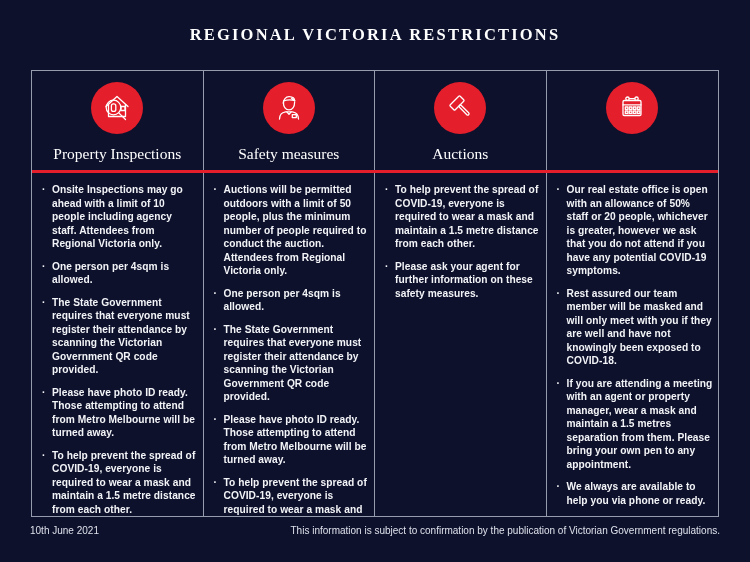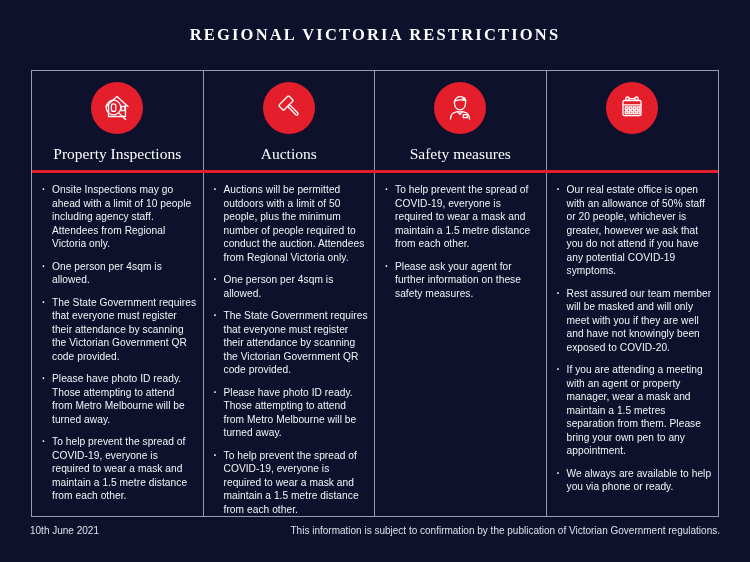--- a/index.html
+++ b/index.html
@@ -49,21 +49,21 @@
     font-family:"Liberation Serif","DejaVu Serif",serif;
     font-size:15.5px;font-weight:400;color:#ffffff;
     margin-top:11px;white-space:nowrap;
   }
   .redline{
     grid-column:1 / -1;
     background:var(--accent-red);
     height:3px;
   }
   .bcell{padding:10px 5px 0 10px;}
-  .blist{list-style:none;}
+  .blist{list-style:none;font-weight:bold;}
   .blist li{
     position:relative;
     padding-left:10px;
     font-size:10.2px;line-height:13.5px;
     letter-spacing:0.05px;
     margin-bottom:9px;
     color:var(--text-primary);
   }
   .blist li::before{
     content:"\00B7";
@@ -98,41 +98,41 @@
           <path d="M19.8 22.9 L26.5 29.5"></path>
           <rect x="12.4" y="13.8" width="4.4" height="7.6" rx="2"></rect>
         </svg>
       </div>
       <div class="htitle">Property Inspections</div>
     </div>
 
     <div class="hcell">
       <div class="icon-circle">
         <svg width="36" height="36" viewBox="0 0 36 36" fill="none" stroke="#ffffff" stroke-width="1.3" stroke-linecap="round" stroke-linejoin="round">
-          <g transform="rotate(-45 15 13)">
-            <rect x="8" y="9.5" width="14" height="7" rx="1"></rect>
-            <rect x="13.7" y="16.5" width="2.6" height="13" rx="1.3"></rect>
-          </g>
-        </svg>
-      </div>
-      <div class="htitle">Auctions</div>
-    </div>
-
-    <div class="hcell">
-      <div class="icon-circle">
-        <svg width="36" height="36" viewBox="0 0 36 36" fill="none" stroke="#ffffff" stroke-width="1.3" stroke-linecap="round" stroke-linejoin="round">
           <path d="M12.4 13.5 C12.2 9.5 14.8 6.6 18.2 6.7 C21.5 6.8 23.6 8.4 23.7 11"></path>
           <path d="M12.6 10.8 Q18 9.2 23.7 10.5 L20.5 8.2"></path>
           <path d="M12.4 12.5 C12.4 17 14.8 19.8 18 19.8 C21.2 19.8 23.6 17 23.6 12.2"></path>
           <path d="M8.5 29 C9 24 10.5 22.8 14.5 21.9 L21.5 21.9 C25.5 22.8 27 24 27.5 29"></path>
           <path d="M15.8 21.9 L18 24.4 L20.2 21.9"></path>
           <rect x="21.3" y="24.6" width="4" height="3"></rect>
         </svg>
       </div>
       <div class="htitle">Safety measures</div>
+    </div>
+
+    <div class="hcell">
+      <div class="icon-circle">
+        <svg width="36" height="36" viewBox="0 0 36 36" fill="none" stroke="#ffffff" stroke-width="1.3" stroke-linecap="round" stroke-linejoin="round">
+          <g transform="rotate(-45 15 13)">
+            <rect x="8" y="9.5" width="14" height="7" rx="1"></rect>
+            <rect x="13.7" y="16.5" width="2.6" height="13" rx="1.3"></rect>
+          </g>
+        </svg>
+      </div>
+      <div class="htitle">Auctions</div>
     </div>
 
     <div class="hcell last">
       <div class="icon-circle">
         <svg width="36" height="36" viewBox="0 0 36 36" fill="none" stroke="#ffffff" stroke-width="1.3" stroke-linecap="round" stroke-linejoin="round">
           <rect x="9" y="10.5" width="18" height="15" rx="1.2"></rect>
           <path d="M9 14.8 H27"></path>
           <circle cx="13.5" cy="8.7" r="1.7"></circle>
           <circle cx="22.5" cy="8.7" r="1.7"></circle>
           <path d="M15.2 8.7 H20.8"></path>
@@ -173,21 +173,21 @@
     <div class="bcell">
       <ul class="blist">
         <li>To help prevent the spread of COVID-19, everyone is required to wear a mask and maintain a 1.5 metre distance from each other.</li>
         <li>Please ask your agent for further information on these safety measures.</li>
       </ul>
     </div>
 
     <div class="bcell last">
       <ul class="blist">
         <li>Our real estate office is open with an allowance of 50% staff or 20 people, whichever is greater, however we ask that you do not attend if you have any potential COVID-19 symptoms.</li>
-        <li>Rest assured our team member will be masked and will only meet with you if they are well and have not  knowingly been exposed to COVID-20.</li>
+        <li>Rest assured our team member will be masked and will only meet with you if they are well and have not  knowingly been exposed to COVID-18.</li>
         <li>If you are attending a meeting with an agent or property manager, wear a mask and maintain a 1.5 metres separation from them. Please bring your own pen to any appointment.</li>
         <li>We always are available to help you via phone or ready.</li>
       </ul>
     </div>
 
   </div>
 
   <div class="footer">
     <div>10th June 2021</div>
     <div>This information is subject to confirmation by the publication of Victorian Government regulations.</div>

